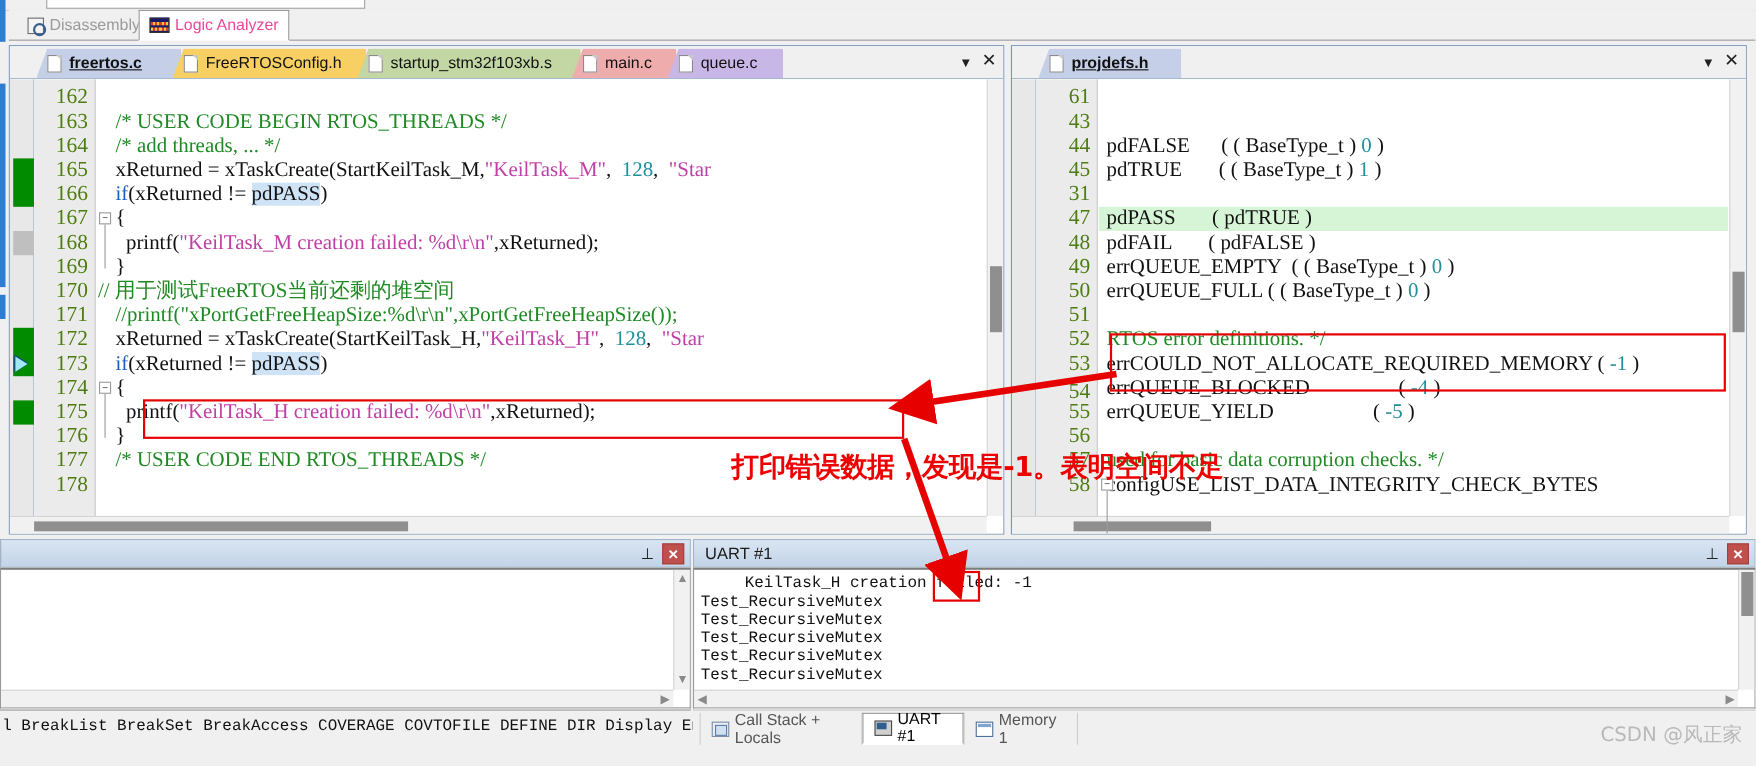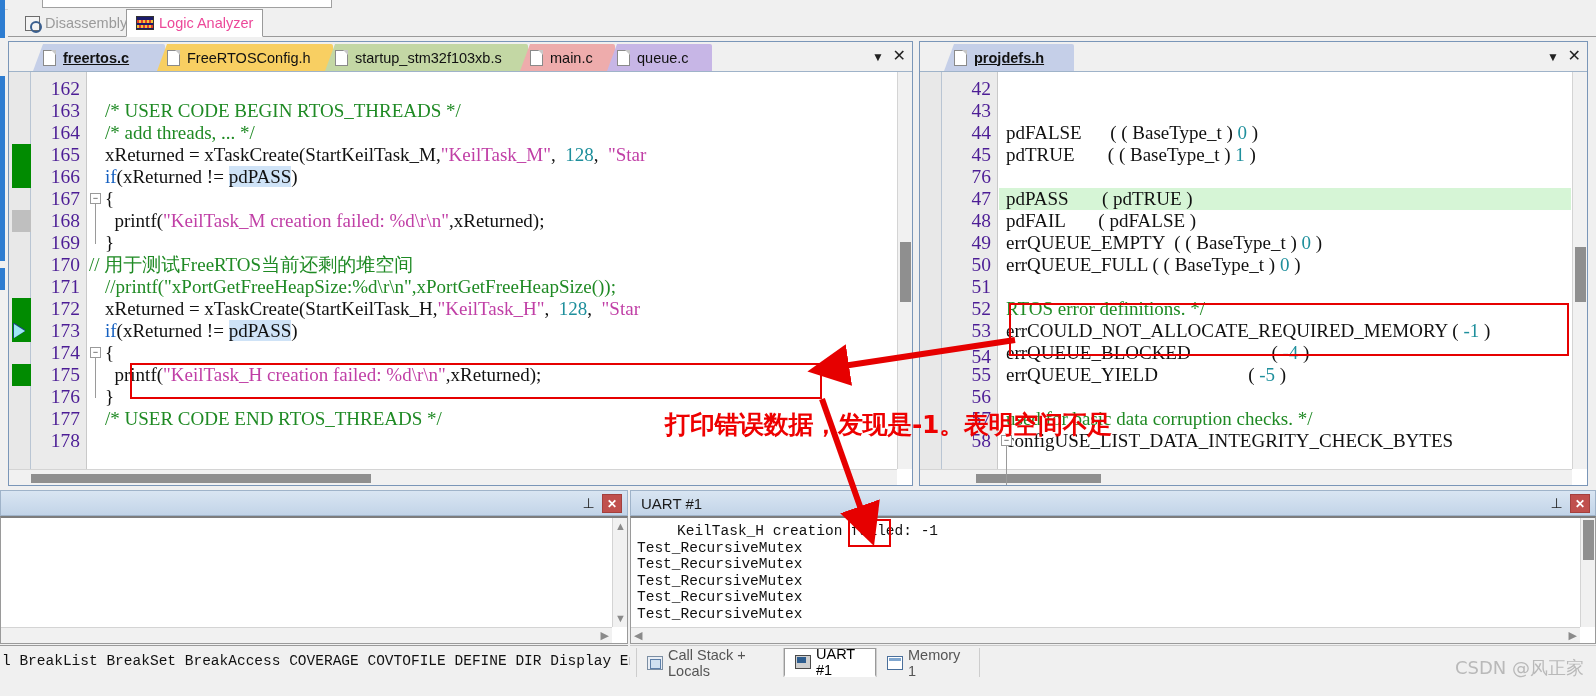--- a/index.html
+++ b/index.html
@@ -117,21 +117,21 @@
   .gutter-marks {
     position: absolute; left: 0; top: 0; width: 22px; height: 100%;
     background: #e8e8e8; border-right: 1px solid #b9c5d3;
   }
   .gutter-nums {
     position: absolute; left: 22px; top: 0; width: 56px; height: 100%;
     background: #ebebeb; border-right: 1px solid #c9c9c9;
   }
   .lnum {
     position: absolute; right: 6px; width: 50px; text-align: right;
-    font-family: "Liberation Serif", serif; font-size: 19.5px; color: #4c1d95;
+    font-family: "Liberation Serif", serif; font-size: 19.5px; color: #4d7c0f;
     line-height: 22px;
   }
   .fold {
     position: absolute; left: 81px; width: 11px; height: 11px;
     border: 1px solid #9a9a9a; background: #fff; font-size: 9px;
     line-height: 9px; text-align: center; color: #333; font-family: "Liberation Sans", sans-serif;
   }
   .foldline {
     position: absolute; left: 86px; width: 1px; background: #9a9a9a;
   }
@@ -362,25 +362,25 @@
       <span class="tabdrop">▼</span>
       <span class="tabclose">✕</span>
     <div class="ftab sel" style="left: 24px; width: 130px; background: rgb(197, 207, 232);">
           <span class="fico"></span>
           <span class="lbl">projdefs.h</span>
         </div>
       </div>
     <div class="codearea" id="right-codearea">
       <div class="gutter-marks"></div>
       <div class="gutter-nums">
-          <div class="lnum" style="top: 6px;">42</div>
+          <div class="lnum" style="top: 6px;">61</div>
           <div class="lnum" style="top: 28px;">43</div>
           <div class="lnum" style="top: 50px;">44</div>
           <div class="lnum" style="top: 72px;">45</div>
-          <div class="lnum" style="top: 94px;">76</div>
+          <div class="lnum" style="top: 94px;">31</div>
           <div class="lnum" style="top: 116px;">47</div>
           <div class="lnum" style="top: 138px;">48</div>
           <div class="lnum" style="top: 160px;">49</div>
           <div class="lnum" style="top: 182px;">50</div>
           <div class="lnum" style="top: 204px;">51</div>
           <div class="lnum" style="top: 226px;">52</div>
           <div class="lnum" style="top: 248px;">53</div>
           <div class="lnum" style="top: 274px; font-family: Liberation Serif, serif;">54</div>
           <div class="lnum" style="top: 292px;">55</div>
           <div class="lnum" style="top: 314px;">56</div>

